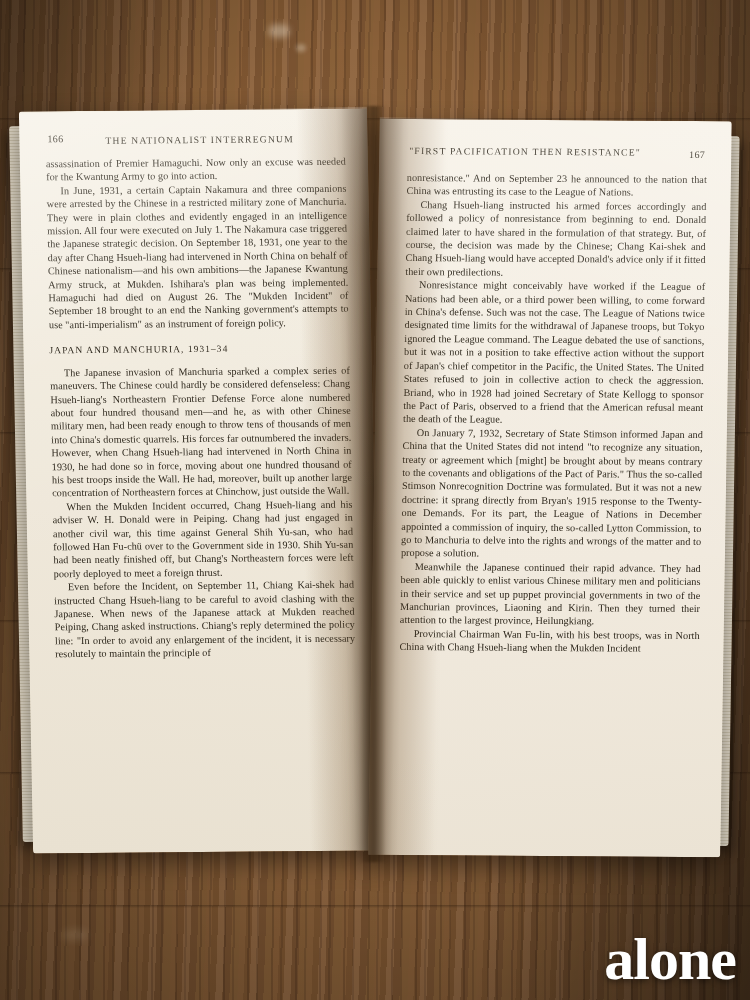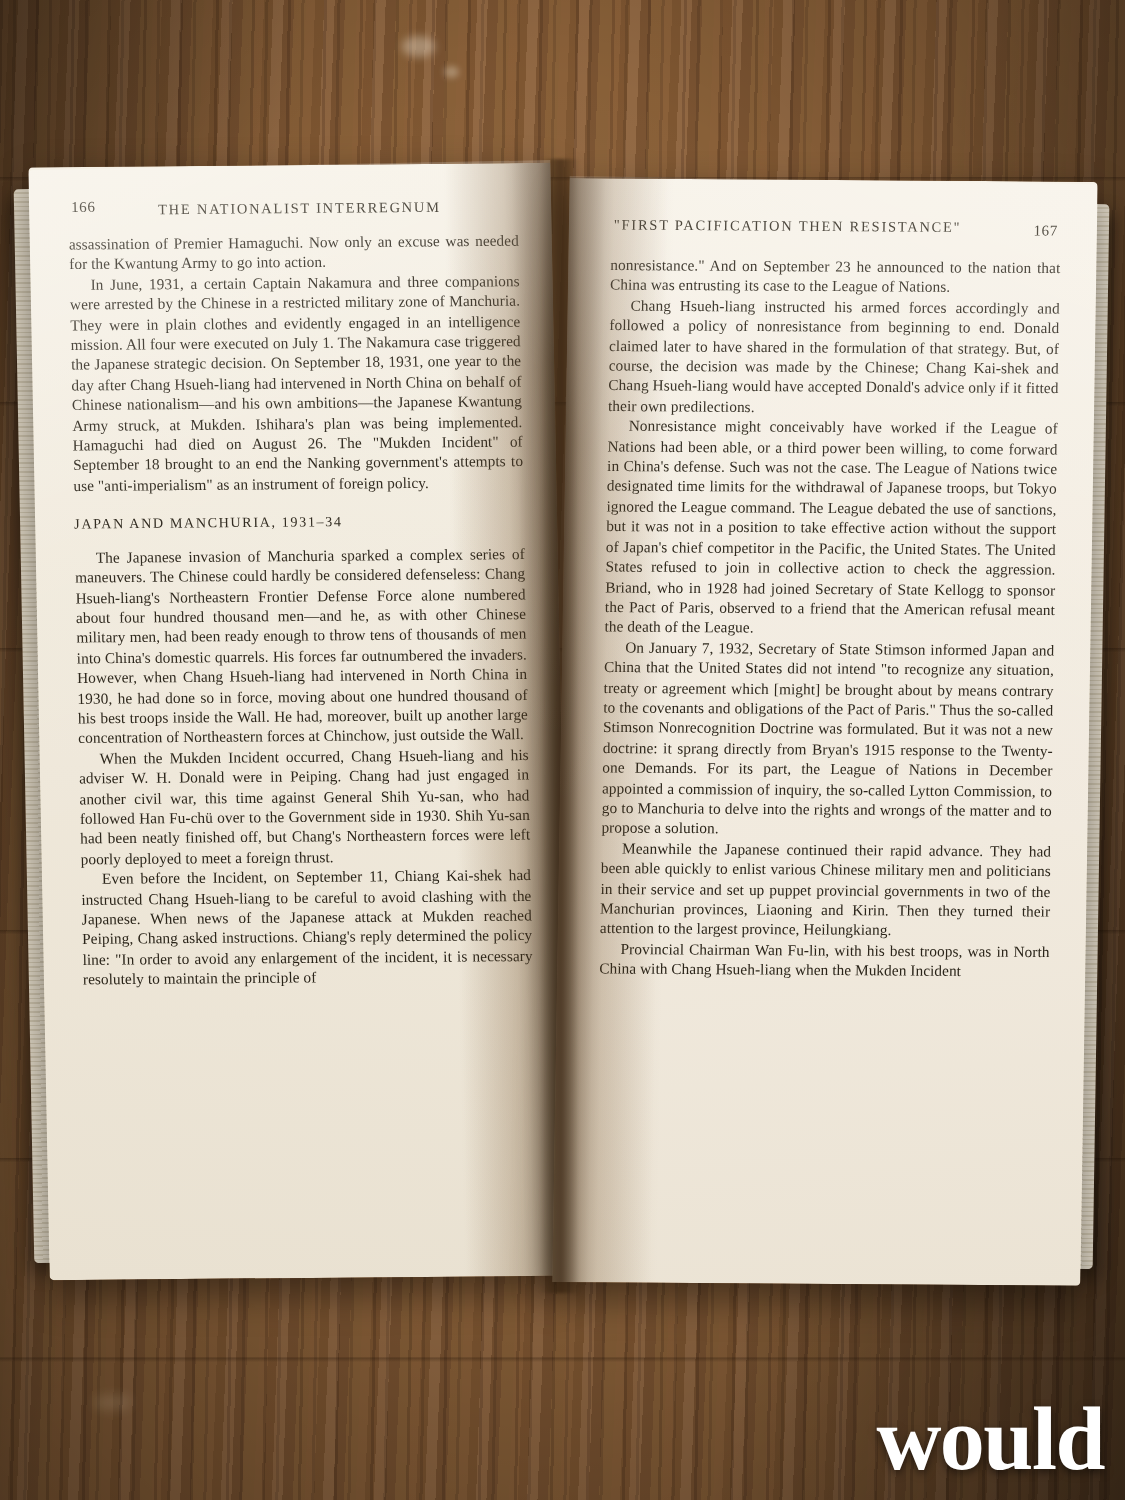--- a/index.html
+++ b/index.html
@@ -265,15 +265,15 @@
 
     <div class="gutter"></div>
     <div class="sheen sheen-left"></div>
     <div class="sheen sheen-right"></div>
   </div>
 
   <div class="spot" style="left:268px; top:24px; width:22px; height:14px; background:rgba(255,250,235,0.35); filter:blur(3px);"></div>
   <div class="spot" style="left:296px; top:44px; width:10px; height:8px; background:rgba(255,250,235,0.30); filter:blur(2px);"></div>
   <div class="spot" style="left:62px; top:930px; width:26px; height:10px; background:rgba(255,245,225,0.12); filter:blur(4px);"></div>
 
-  <div class="watermark">would</div>
+  <div class="watermark">alone</div>
 
 </div>
 
 </body></html>

